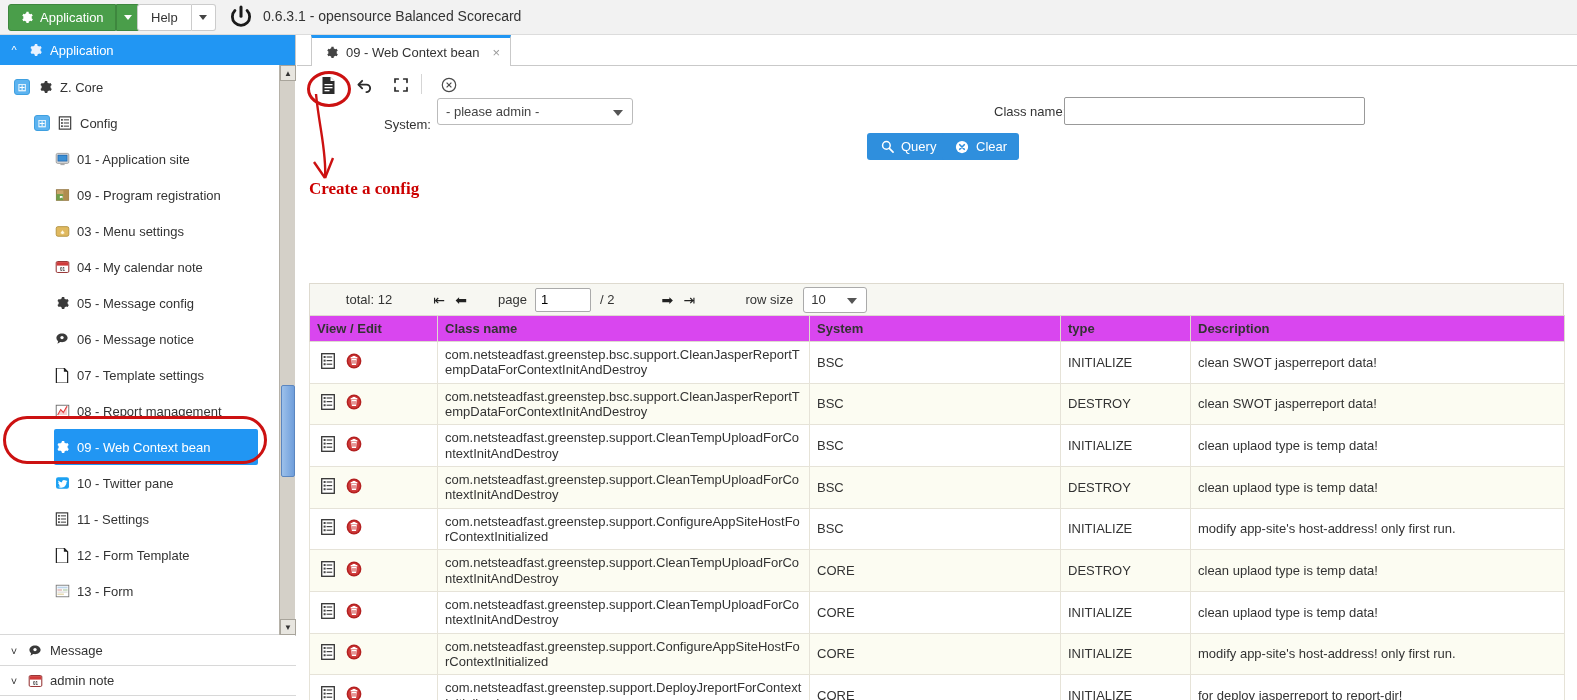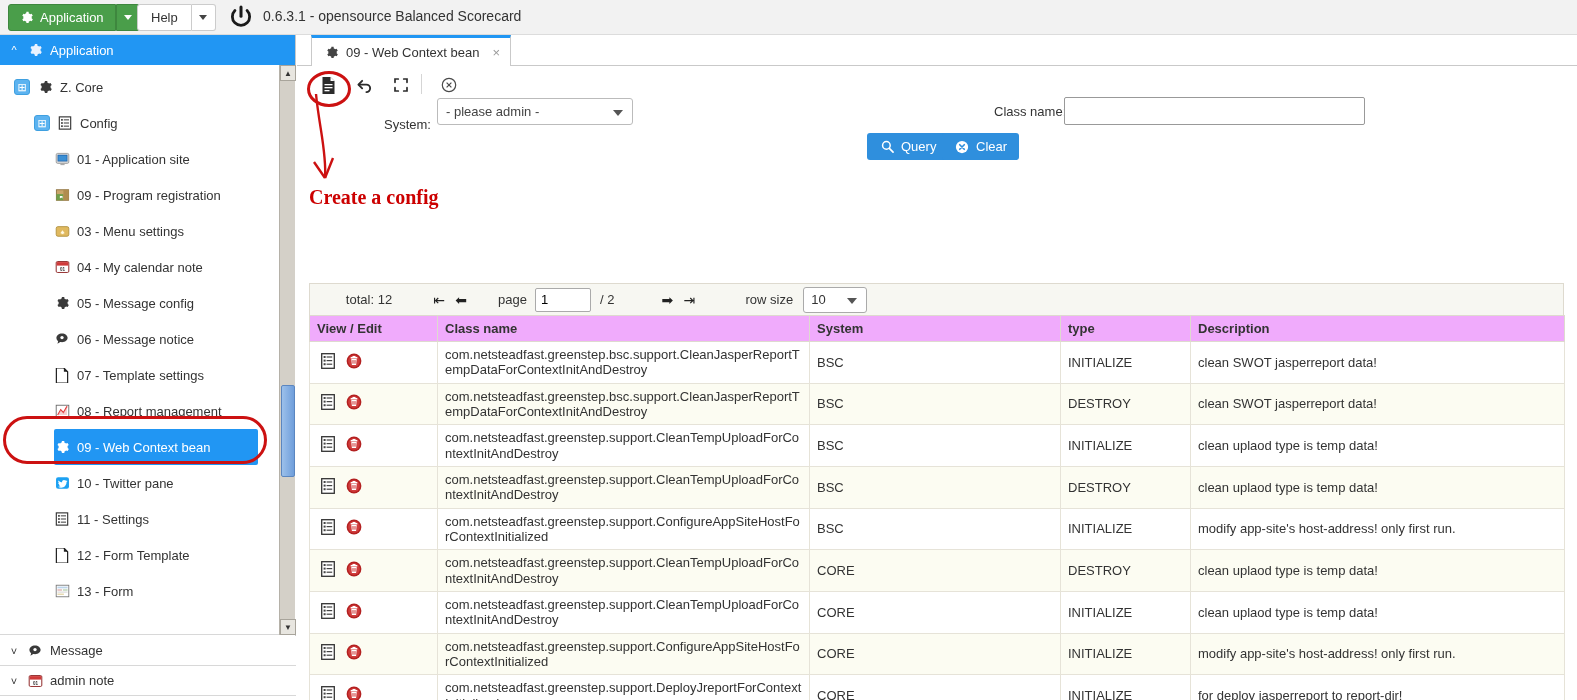--- a/index.html
+++ b/index.html
@@ -130,40 +130,40 @@
     font-size:13px; color:#333; padding:0 6px; }
   .bluebtn {
     position:absolute; background:#2f8fdd; color:#fff; border:none; border-radius:3px;
     height:27px; font-size:13px; display:flex; align-items:center; gap:6px; padding:0 12px;
     cursor:pointer; white-space:nowrap;
   }
 
   
   .anno-text {
     position:absolute; color:#cc0000; font-family:"Liberation Serif", serif;
-    font-weight:bold; font-size:20px; white-space:nowrap;margin-top:7px;
+    font-weight:bold; font-size:17px; white-space:nowrap;
   }
   .anno-svg { position:absolute; pointer-events:none; }
 
   
   .pagerow {
     position:absolute; left:12px; top:217px; width:1255px; height:32px;
     background:#f7f7f2; border:1px solid #dedacf; border-bottom:none;
     display:flex; align-items:center; font-size:13px; color:#333;
   }
   .pg-ico { width:22px; text-align:center; cursor:pointer; color:#222; font-size:14px; }
   .pg-inp { width:56px;height:24px;border:1px solid #aaa;border-radius:2px;font-size:13px;padding:0 5px;background:#fff; }
   .pg-sel { width:64px;height:26px;border:1px solid #aaa;border-radius:3px;font-size:13px;
     display:flex;align-items:center;padding:0 7px;position:relative;background:#fff; }
 
   
   table.grid { position:absolute; left:12px; top:249px; width:1255px; border-collapse:collapse;
                font-size:13px; table-layout:fixed; }
   table.grid th {
-    background:#f0abfc; border:1px solid #dedacf; text-align:left; padding:5px 7px;
+    background:#d946ef; border:1px solid #dedacf; text-align:left; padding:5px 7px;
     font-size:13px; font-weight:bold; color:#333;
   }
   table.grid td {
     border:1px solid #e6e3d8; padding:5px 7px; color:#333; vertical-align:middle;
     word-break:break-all; line-height:1.18;
   }
   table.grid tr.odd td { background:#ffffff; }
   table.grid tr.even td { background:#fcfcf2; }
   .rowicons { display:flex; align-items:center; gap:11px; padding-left:4px; }
   .ico-view { width:14px;height:16px; cursor:pointer; }

